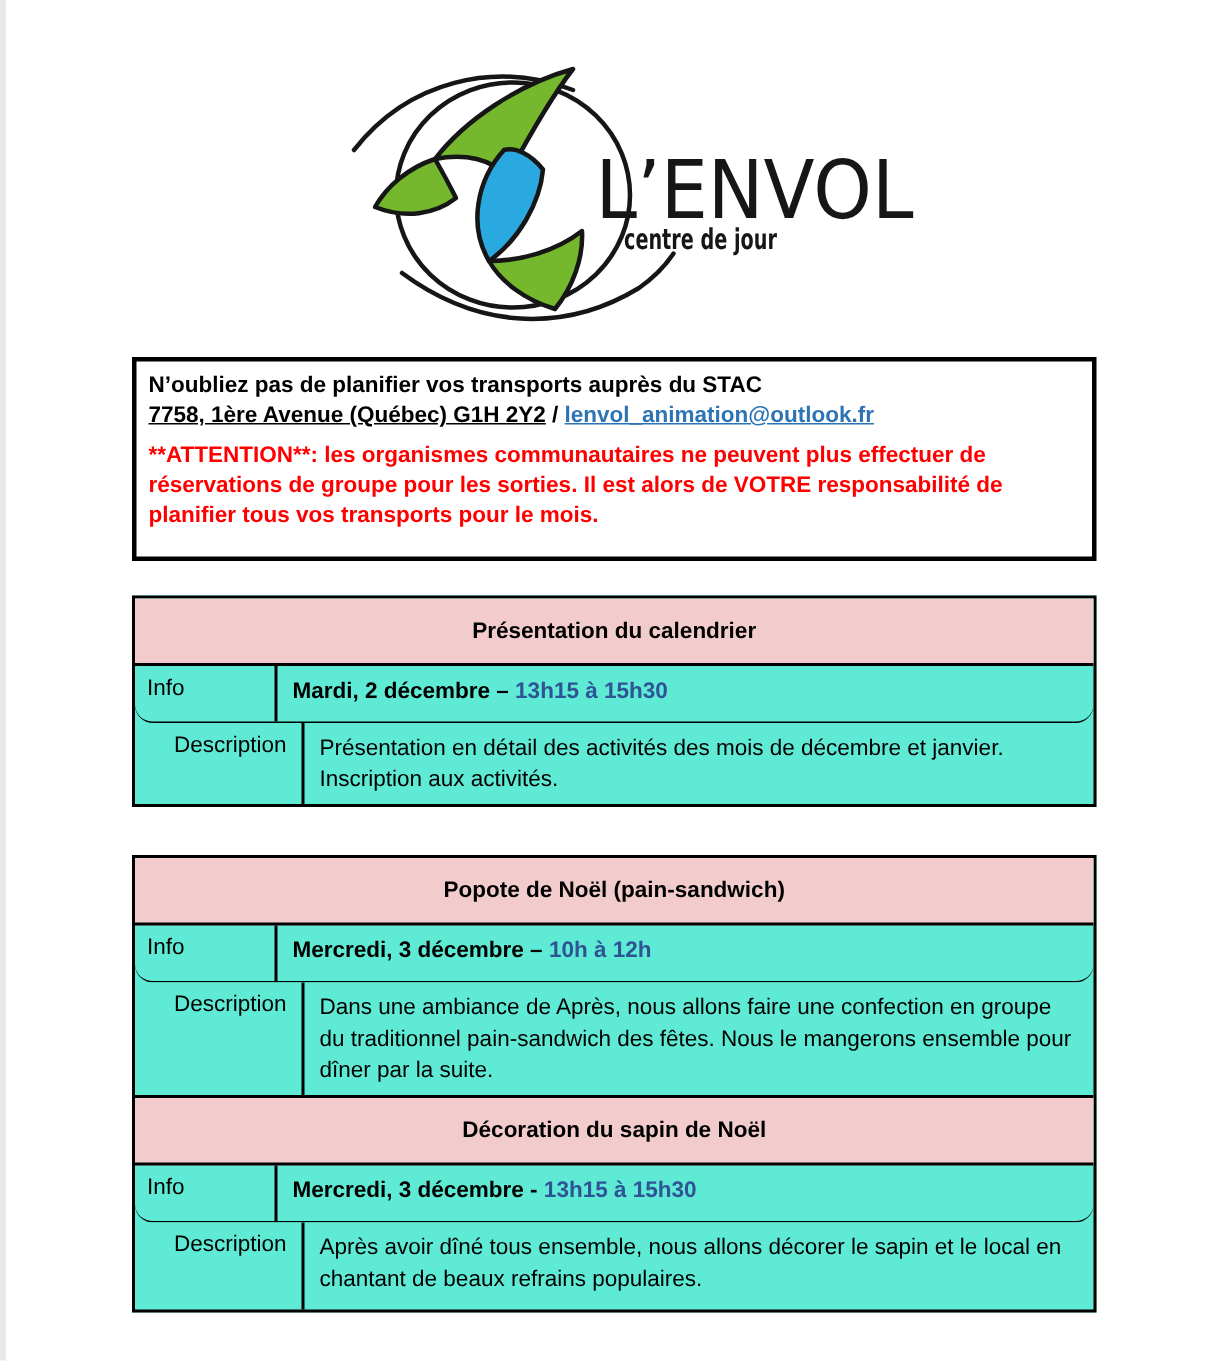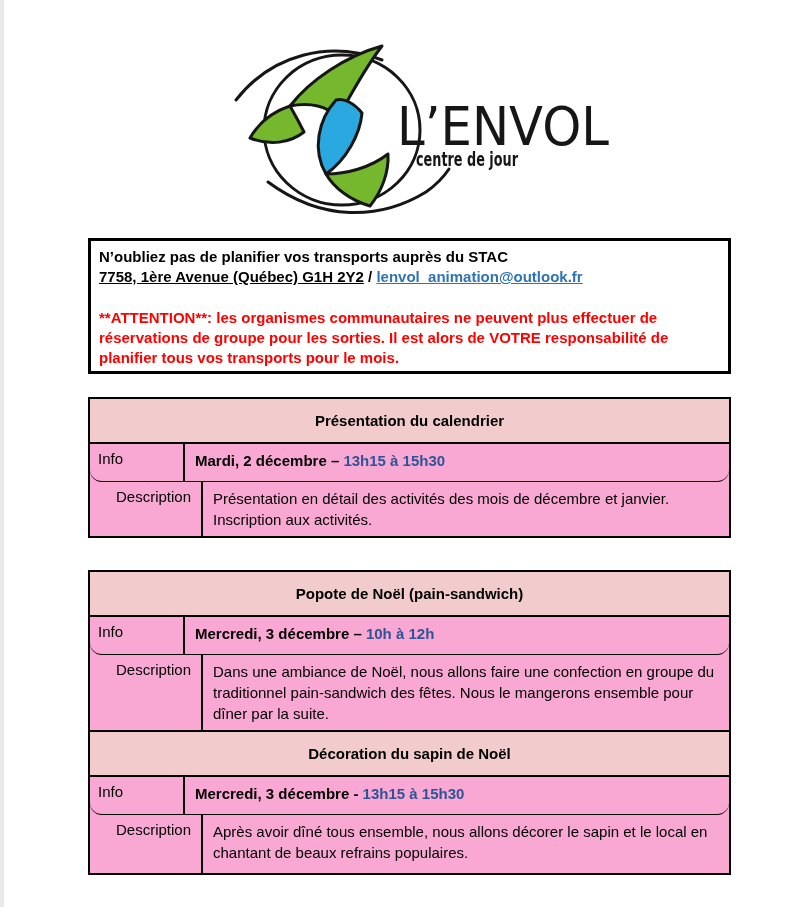--- a/index.html
+++ b/index.html
@@ -12,25 +12,25 @@
   .logo{position:absolute;left:230px;top:40px;width:402px;height:178px;}
   
   .notice{
     position:absolute;left:88px;top:238px;width:643px;height:136px;box-sizing:border-box;
     border:3px solid #000;text-align:left;font-weight:bold;font-size:15px;line-height:20px;
     padding:6px 8px 8px 8px;
   }
   .notice .addr-line{display:block;}
   .notice .addr{text-decoration:underline;}
   .notice .email{color:var(--link_blue);text-decoration:underline;cursor:pointer;}
-  .notice .warning{color:var(--warning_red);margin-top:21px;}
+  .notice .warning{color:var(--warning_red);margin-top:7px;}
   
   .tbl{
     position:absolute;left:88px;width:643px;box-sizing:border-box;
-    border:2px solid #000;font-size:15px;background:#f9a8d4;
+    border:2px solid #000;font-size:15px;background:#5eead4;
   }
   .tbl1{top:397px;}
   .tbl2{top:570px;}
   .thead{
     background:var(--pink);min-height:43px;display:flex;align-items:center;justify-content:center;
     font-weight:bold;border-bottom:2px solid #000;text-align:center;
   }
   .thead.mid{border-top:2px solid #000;}
   .trow{display:grid;grid-template-columns:95px 1fr;}
   .trow .lab{border-right:2px solid #000;padding:6px 8px;box-sizing:border-box;}
@@ -82,21 +82,21 @@
 </div>
 
 <div class="tbl tbl2">
   <div class="thead">Popote de Noël (pain-sandwich)</div>
   <div class="trow row-info">
     <div class="lab">Info</div>
     <div class="val"><span class="date">Mercredi, 3 décembre –</span> <span class="time">10h à 12h</span></div>
   </div>
   <div class="trow row-desc">
     <div class="lab">Description</div>
-    <div class="val">Dans une ambiance de Noël, nous allons faire une confection en groupe du traditionnel pain-sandwich des fêtes. Nous le mangerons ensemble pour dîner par la suite.</div>
+    <div class="val">Dans une ambiance de Après, nous allons faire une confection en groupe du traditionnel pain-sandwich des fêtes. Nous le mangerons ensemble pour dîner par la suite.</div>
   </div>
 
   <div class="thead mid">Décoration du sapin de Noël</div>
   <div class="trow row-info">
     <div class="lab">Info</div>
     <div class="val"><span class="date">Mercredi, 3 décembre -</span> <span class="time">13h15 à 15h30</span></div>
   </div>
   <div class="trow row-desc tall">
     <div class="lab">Description</div>
     <div class="val">Après avoir dîné tous ensemble, nous allons décorer le sapin et le local en chantant de beaux refrains populaires.</div>

